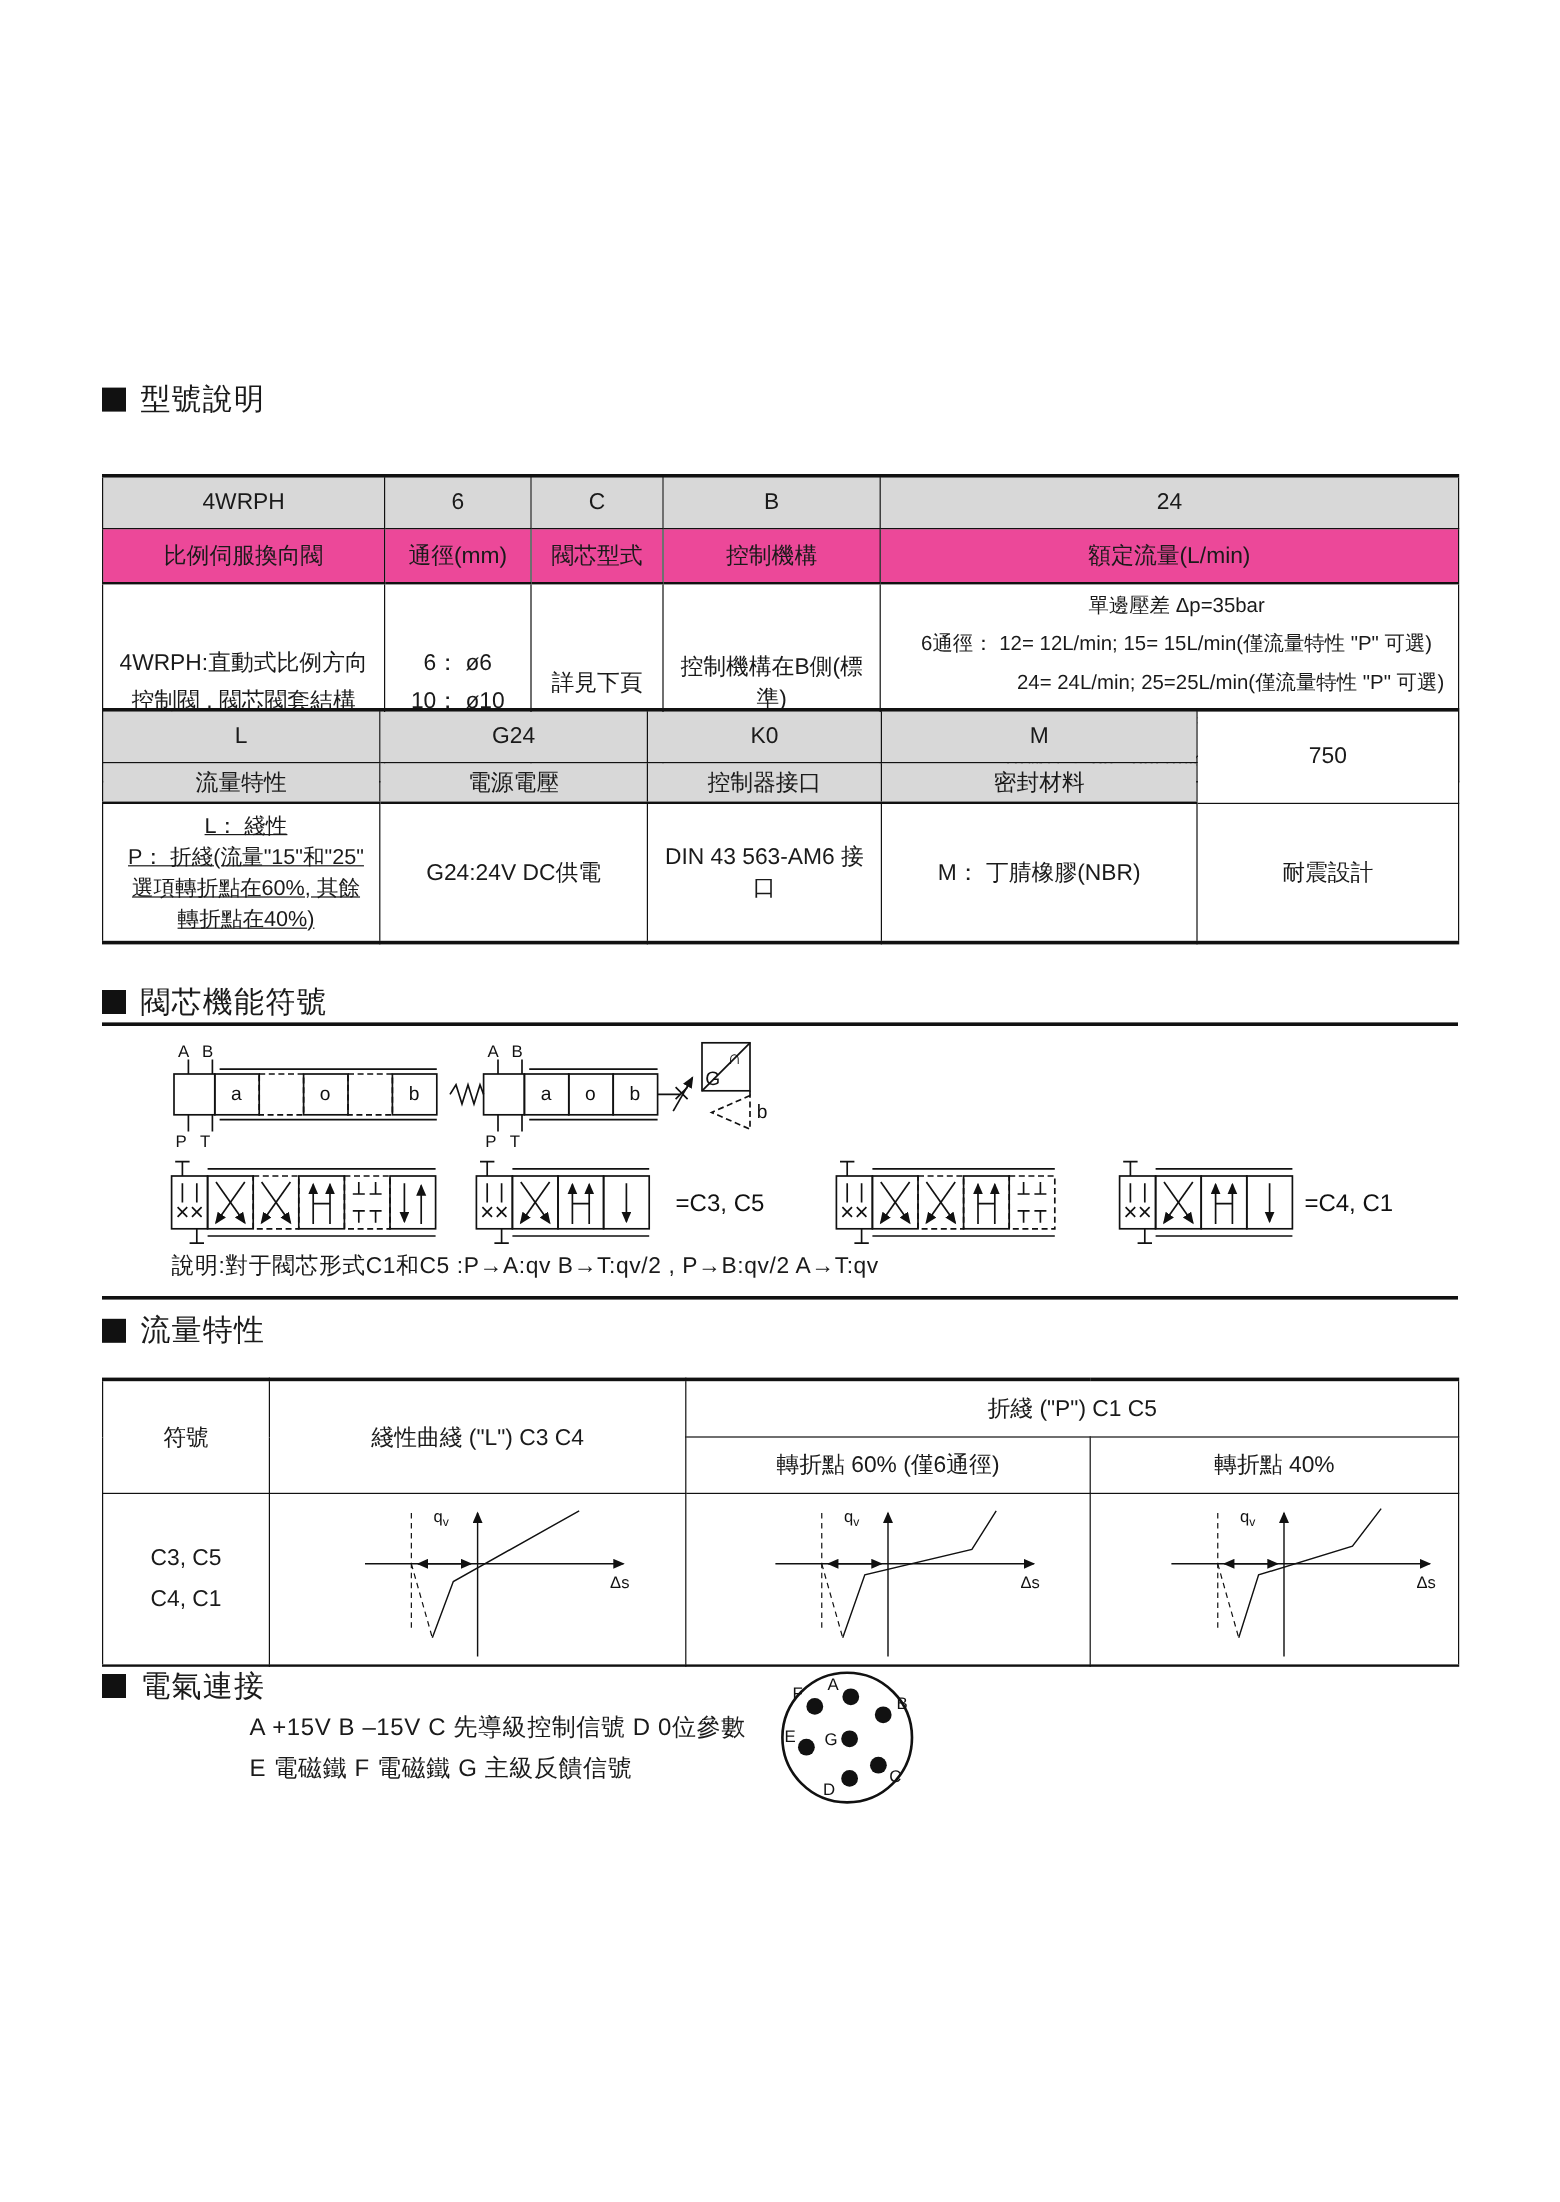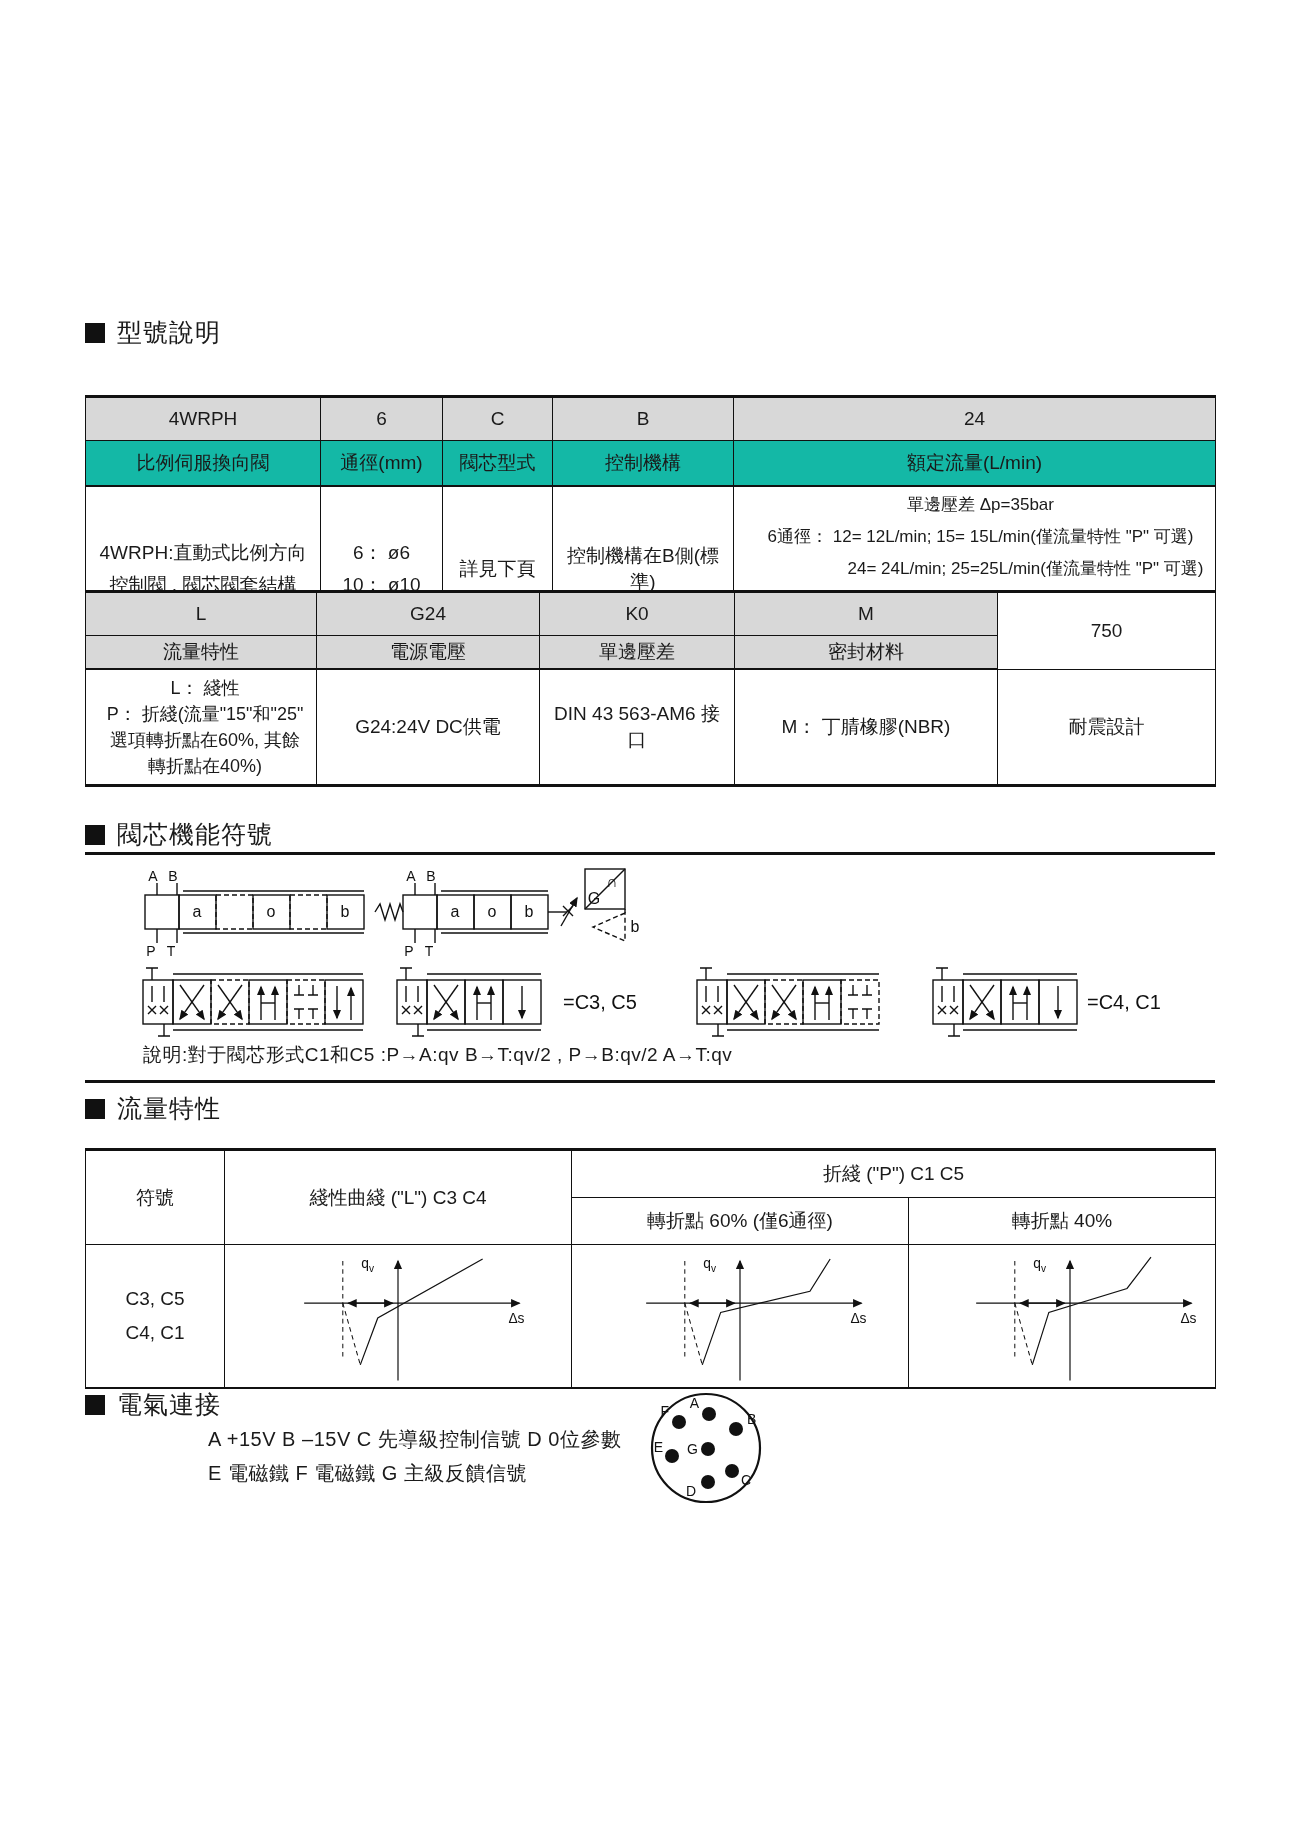--- a/index.html
+++ b/index.html
@@ -9,30 +9,30 @@
   .sec-head .sq{width:20px;height:20px;background:#111;flex:0 0 auto;}
   .rule{position:absolute;height:3px;background:#111;width:1130px;left:85px;}
 
   table.dtable{position:absolute;left:85px;width:1130px;border-collapse:collapse;table-layout:fixed;
                font-size:19px;}
   table.dtable th, table.dtable td{border:1px solid #111;font-weight:normal;text-align:center;
                vertical-align:middle;padding:2px 6px;overflow:hidden;}
   table.t1{top:366px;border-top:3px solid #111;margin-top:29px;}
   table.t2{top:590px;border-top:3px solid #111;border-bottom:3px solid #111;}
   tr.code-row th{height:38px;background:#d8d8d8;}
-  tr.label-row th{height:40px;background:#14b8a6;border-bottom:2px solid #111;}
+  tr.label-row th{height:40px;background:#ec4899;border-bottom:2px solid #111;}
   tr.label-row2 th{height:28px;background:#d8d8d8;border-bottom:2px solid #111;}
   td.white-cell{background:#ffffff;}
   tr.body-row td{height:142px;}
   tr.body-row2 td{height:110px;}
   .cell-lines div{line-height:32px;}
   .flow-cell{text-align:center;padding-left:18px !important;font-size:17px;}
   .flow-cell div{line-height:32px;white-space:nowrap;}
   .flow-cell div.ind{padding-left:90px;}
-  .fc-lines{text-align:left;padding-left:14px !important;font-size:18px;}
+  .fc-lines{text-align:left;padding-left:14px !important;font-size:18px;text-decoration:underline;}
   .fc-lines div{line-height:26px;white-space:nowrap;}
 
   table.ft{top:1148px;border-top:3px solid #111;border-bottom:2px solid #111;font-size:19px;}
   table.ft th{height:42px;background:#ffffff;}
   table.ft tr.chart-row td{height:142px;padding:0;}
   .sym-codes div{line-height:34px;font-size:19px;}
 
   .spool{position:absolute;left:85px;top:862px;}
   .spool path,.spool rect,.spool line,.spool polyline{stroke:#111;fill:none;stroke-width:1.4;}
   .spool .dsh{stroke-dasharray:5 3;}
@@ -135,21 +135,21 @@
         <tr class="code-row">
       <th>L</th>
       <th>G24</th>
       <th>K0</th>
       <th>M</th>
       <td class="white-cell" rowspan="2">750</td>
     </tr>
     <tr class="label-row2">
       <th>流量特性</th>
       <th>電源電壓</th>
-      <th>單邊壓差</th>
+      <th>控制器接口</th>
       <th style="border-bottom:2px solid #111">密封材料</th>
     </tr>
     <tr class="body-row2">
       <td class="fc-lines">
         <div>L： 綫性</div>
         <div>P： 折綫(流量"15"和"25"</div>
         <div>選項轉折點在60%, 其餘</div>
         <div>轉折點在40%)</div>
       </td>
       <td>G24:24V DC供電</td>

